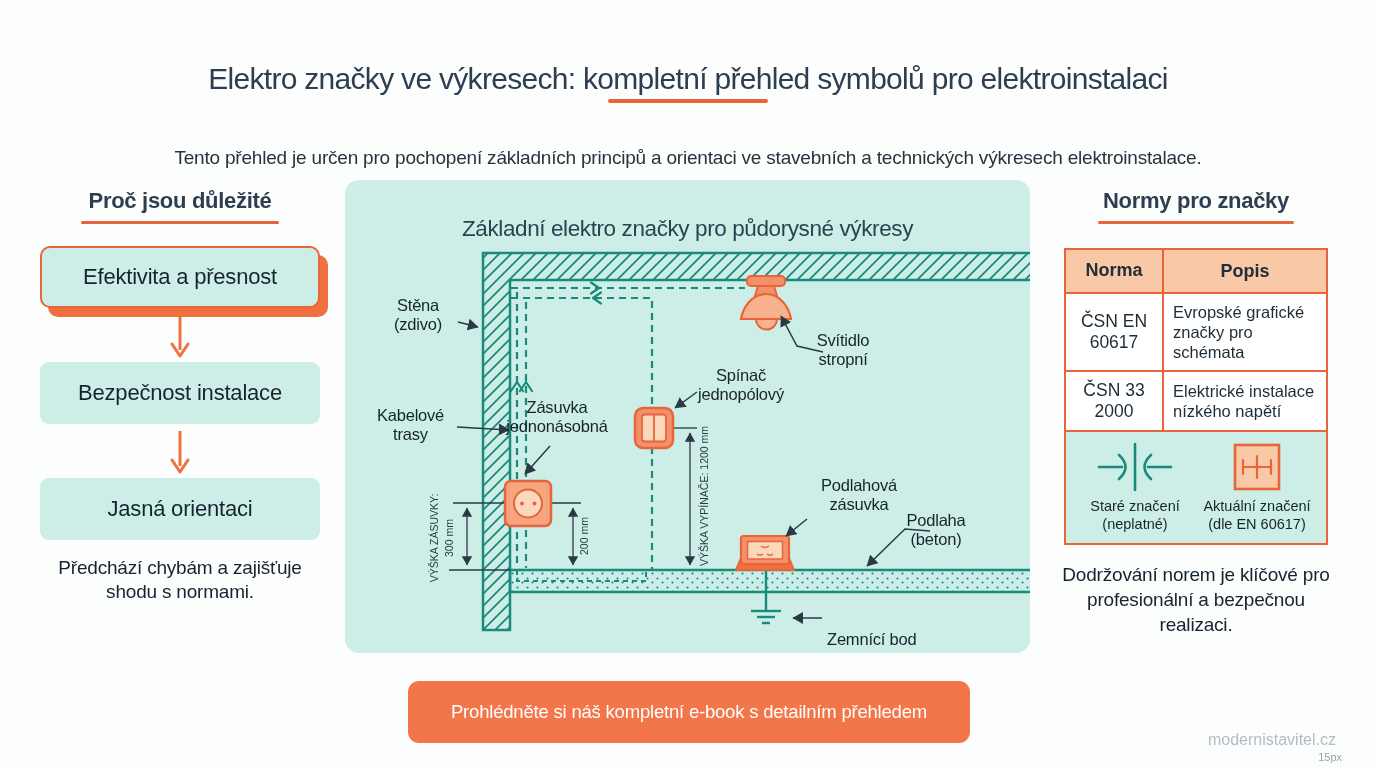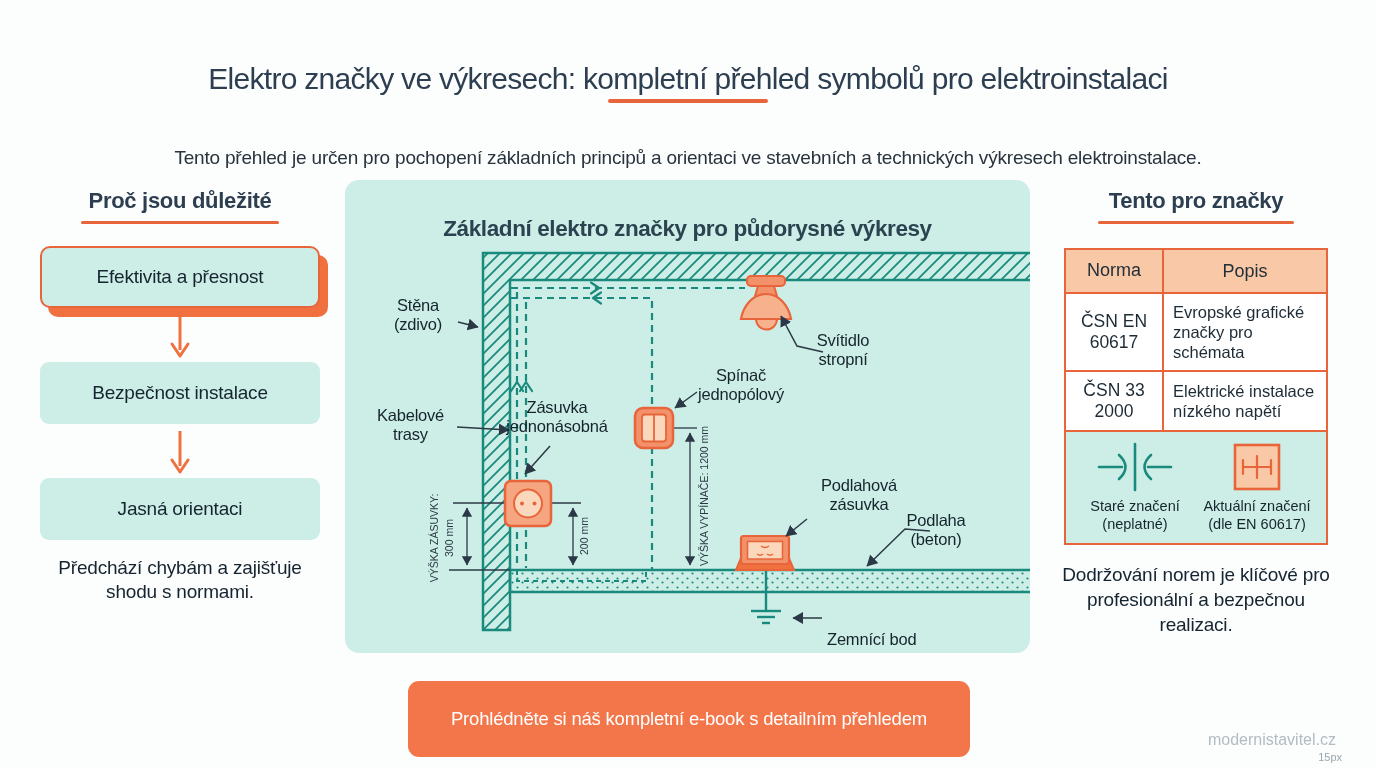--- a/index.html
+++ b/index.html
@@ -20,59 +20,59 @@
     font-size:19px;color:#28333d;letter-spacing:-0.2px;
   }
 
   
   .left-col{position:absolute;left:40px;top:188px;width:280px;text-align:center}
   .col-heading{font-size:22px;font-weight:700;color:#2c3e50;letter-spacing:-0.3px}
   .col-underline{width:198px;height:3px;background:#e8653b;margin:7px auto 0;border-radius:2px}
   .why-box{
     margin-top:20px;background:#cdeee6;border-radius:9px;height:62px;
     display:flex;align-items:center;justify-content:center;
-    font-size:19px;color:#152430;letter-spacing:-0.2px;
+    font-size:22px;color:#152430;letter-spacing:-0.2px;
   }
   .why-box.first{
     border:2.5px solid #e8653b;height:58px;margin-top:22px;
     box-shadow:8px 9px 0 #f0713f;border-radius:10px;
   }
   .flow-arrow{display:block;margin:5px auto 3px}
   .left-note{margin-top:16px;font-size:19px;line-height:1.28;color:#152430;letter-spacing:-0.2px}
 
   
   .center-panel{position:absolute;left:345px;top:180px;width:685px;height:473px;background:#cdeee6;border-radius:14px}
   .panel-heading{
     position:absolute;top:17px;left:0;width:100%;text-align:center;
-    font-size:22.5px;font-weight:700;color:#2b4350;letter-spacing:-0.4px;
+    font-size:22.5px;font-weight:400;color:#2b4350;letter-spacing:-0.4px;
   }
   .diagram-svg{position:absolute;left:0;top:0}
   .dlabel{position:absolute;font-size:16.5px;line-height:1.18;color:#16242e;text-align:center;letter-spacing:-0.2px}
   .dim{
     position:absolute;width:140px;font-size:10.5px;color:#2b3946;white-space:nowrap;
     text-align:center;transform:rotate(-90deg);letter-spacing:0;
   }
 
   
   .right-col{position:absolute;left:1058px;top:188px;width:276px;text-align:center}
   .norm-table{margin:24px auto 0;width:260px;border:2.5px solid #e8653b;background:#fff}
   .nt-row{display:grid;grid-template-columns:98px 1fr;border-bottom:2px solid #e8653b}
-  .nt-row.header .nt-cell{background:#f9c8a6;font-weight:400;font-size:18px;color:#222f38;justify-content:center;text-align:center}
+  .nt-row.header .nt-cell{background:#f9c8a6;font-weight:700;font-size:18px;color:#222f38;justify-content:center;text-align:center}
   .nt-cell{display:flex;align-items:center;padding:8px 4px;min-height:26px}
   .nt-cell.norma{border-right:2px solid #e8653b;justify-content:center;text-align:center;font-size:17.5px;line-height:1.2}
   .nt-cell.popis{text-align:left;font-size:16.5px;line-height:1.22;padding-left:9px;padding-right:6px}
   .nt-symbols{display:flex;background:#cdeee6;padding:8px 8px 10px}
   .sym-group{width:50%;display:flex;flex-direction:column;align-items:center}
   .sym-art{height:54px;display:flex;align-items:center;justify-content:center}
   .sym-label{font-size:14.5px;line-height:1.2;color:#16242e;margin-top:4px}
   .right-note{margin-top:18px;font-size:19px;line-height:1.3;color:#152430;letter-spacing:-0.2px;padding:0 2px}
 
   
   .cta{
-    position:absolute;left:408px;top:681px;width:562px;height:76px;
+    position:absolute;left:408px;top:681px;width:562px;height:62px;
     background:#f2764a;border-radius:11px;color:#fff;text-align:center;
     display:flex;flex-direction:column;justify-content:center;gap:20px;
     font-size:18.5px;letter-spacing:-0.2px;cursor:pointer;
   }
   .watermark{position:absolute;right:40px;top:731px;font-size:16px;color:#b3bcc4}
   .size-note{position:absolute;right:34px;top:751px;font-size:11px;color:#9aa6ae}
 </style>
 </head>
 <body>
 
@@ -232,21 +232,21 @@
     </div>
     <div class="dlabel" style="left:482px;top:450px;width:120px;text-align:left">Zemnící bod</div>
 
     <div class="dim" style="left:19px;top:352px">VÝŠKA ZÁSUVKY:</div>
     <div class="dim" style="left:34px;top:352px">300 mm</div>
     <div class="dim" style="left:169px;top:350px">200 mm</div>
     <div class="dim" style="left:289px;top:310px">VÝŠKA VYPÍNAČE: 1200 mm</div>
   </section>
 
   <section class="right-col">
-    <div class="col-heading">Tento pro značky</div>
+    <div class="col-heading">Normy pro značky</div>
     <div class="col-underline" style="width:196px"></div>
 
     <div class="norm-table">
       <div class="nt-row header">
         <div class="nt-cell norma">Norma</div>
         <div class="nt-cell">Popis</div>
       </div>
       <div class="nt-row">
         <div class="nt-cell norma">ČSN EN 60617</div>
         <div class="nt-cell popis">Evropské grafické značky pro schémata</div>

